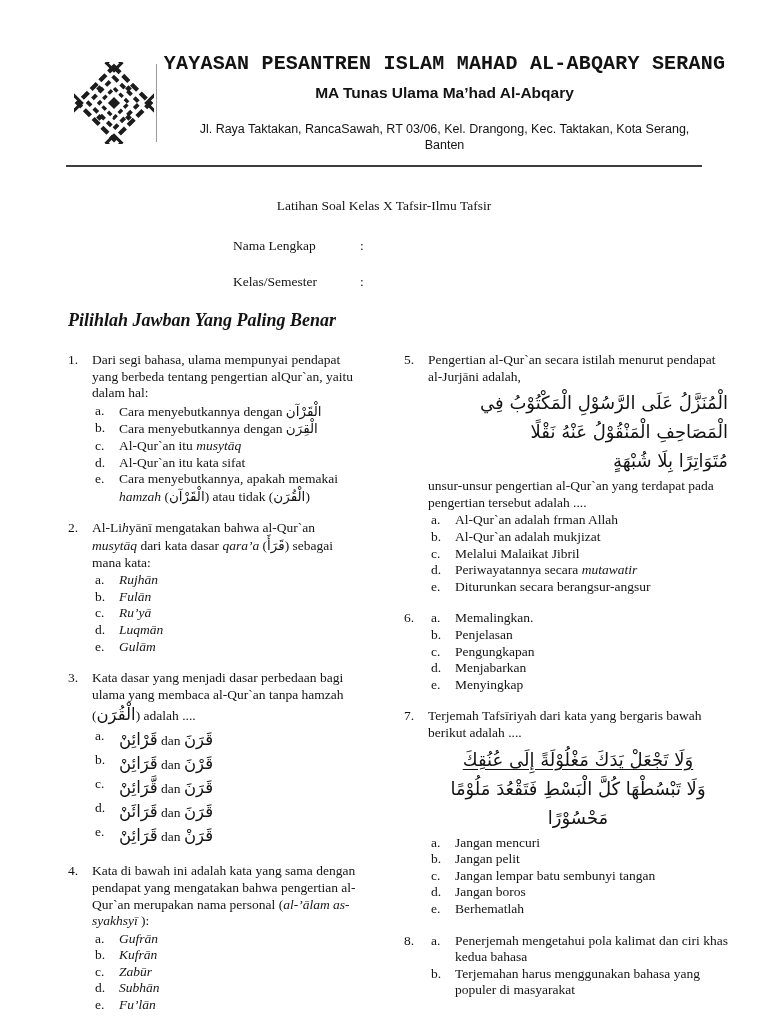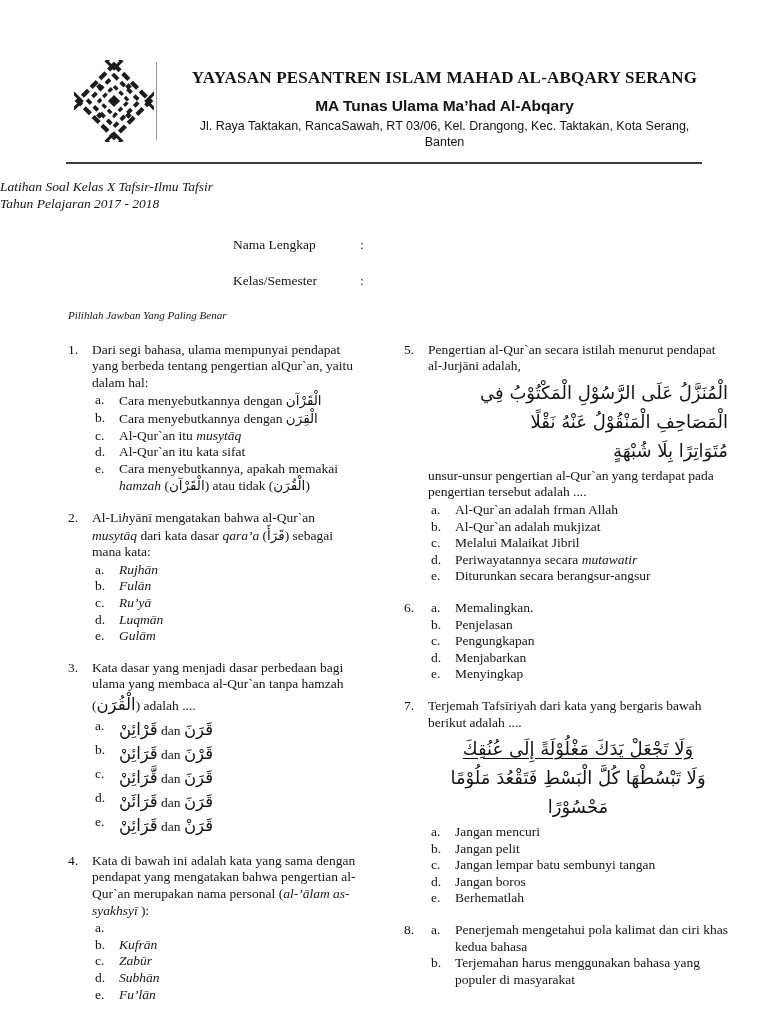--- a/index.html
+++ b/index.html
@@ -6,31 +6,31 @@
   .page{
     position:relative;width:768px;height:1024px;margin:0;background:#fff;
     font-family:"Liberation Serif",serif;color:#131313;overflow:hidden;
     box-sizing:border-box;
   }
   
   .letterhead{display:flex;align-items:center;margin:52px 42px 0 74px;}
   .logo{flex:0 0 80px;width:80px;height:82px;}
   .vsep{width:1px;height:78px;background:#9a9a9a;margin-left:2px;flex:0 0 1px;}
   .htext{flex:1;text-align:center;padding-left:6px;}
-  .h1{font-family:Liberation Serif, serif;font-weight:bold;font-size:17px;letter-spacing:.2px;margin-top:16px;}
+  .h1{font-family:Liberation Mono, monospace;font-weight:bold;font-size:20px;letter-spacing:.2px;}
   .h2{font-family:"Liberation Sans",sans-serif;font-weight:bold;font-size:15.5px;margin-top:9px;}
-  .h3{font-family:"Liberation Sans",sans-serif;font-size:12.5px;margin-top:3px;line-height:1.3;
+  .h3{font-family:"Liberation Sans",sans-serif;font-size:12.5px;margin-top:19px;line-height:1.3;
       max-width:492px;margin-left:auto;margin-right:auto;}
   .rule{height:2px;background:#3d3d3d;margin:11px 66px 0 66px;}
   
-  .exam-title{text-align:left;margin-top:14px;font-size:13.5px;line-height:1.3;font-style:italic;}
+  .exam-title{text-align:center;margin-top:30px;font-size:13.5px;line-height:1.3;}
   .form{margin:24px 0 0 233px;font-size:13.5px;}
   .form-row{display:flex;margin-bottom:20px;}
   .flabel{width:127px;flex:0 0 127px;}
-  .instruction{margin:10px 0 0 68px;font-weight:normal;font-style:italic;font-size:11px;}
+  .instruction{margin:10px 0 0 68px;font-weight:bold;font-style:italic;font-size:18px;}
   
   .columns{display:flex;margin:21px 20px 0 68px;gap:48px;align-items:flex-start;}
   .col{font-size:13.5px;line-height:16.6px;}
   .col-left{flex:0 0 288px;width:288px;}
   .col-right{flex:0 0 324px;width:324px;}
   .question{display:flex;margin-bottom:15px;}
   .qnum{flex:0 0 24px;width:24px;}
   .qcontent{flex:1;min-width:0;}
   .opt{display:flex;}
   .olet{flex:0 0 27px;width:27px;padding-left:3px;box-sizing:border-box;}
@@ -74,21 +74,20 @@
       <div class="h1">YAYASAN PESANTREN ISLAM MAHAD AL-ABQARY SERANG</div>
       <div class="h2">MA Tunas Ulama Ma’had Al-Abqary</div>
       <div class="h3">Jl. Raya Taktakan, RancaSawah, RT 03/06, Kel. Drangong, Kec. Taktakan, Kota Serang, Banten</div>
     </div>
   </header>
 
   <div class="rule"></div>
 
   <div class="exam-title">
     <div>Latihan Soal Kelas X Tafsir-Ilmu Tafsir</div>
-    <div>Tahun Pelajaran 2017 - 2018</div>
   </div>
 
   <div class="form">
     <div class="form-row">
       <span class="flabel">Nama Lengkap</span>
       <span class="fcolon">:</span>
       <span class="fvalue"></span>
     </div>
     <div class="form-row">
       <span class="flabel">Kelas/Semester</span>
@@ -185,20 +184,21 @@
             </div>
           </div>
         </div>
         <div class="question">
           <div class="qnum">4.</div>
           <div class="qcontent">
             <div class="qbody"><span>Kata di bawah ini adalah kata yang sama dengan pendapat yang mengatakan bahwa pengertian al-Qur`an merupakan nama personal (</span><span class="it">al-’ālam as-syakhsyī</span><span> ):</span></div>
             <div class="options">
               <div class="opt">
                 <span class="olet">a.</span>
+                <span class="otext"><span class="it">Gufrān</span></span>
               </div>
               <div class="opt">
                 <span class="olet">b.</span>
                 <span class="otext"><span class="it">Kufrān</span></span>
               </div>
               <div class="opt">
                 <span class="olet">c.</span>
                 <span class="otext"><span class="it">Zabūr</span></span>
               </div>
               <div class="opt">

